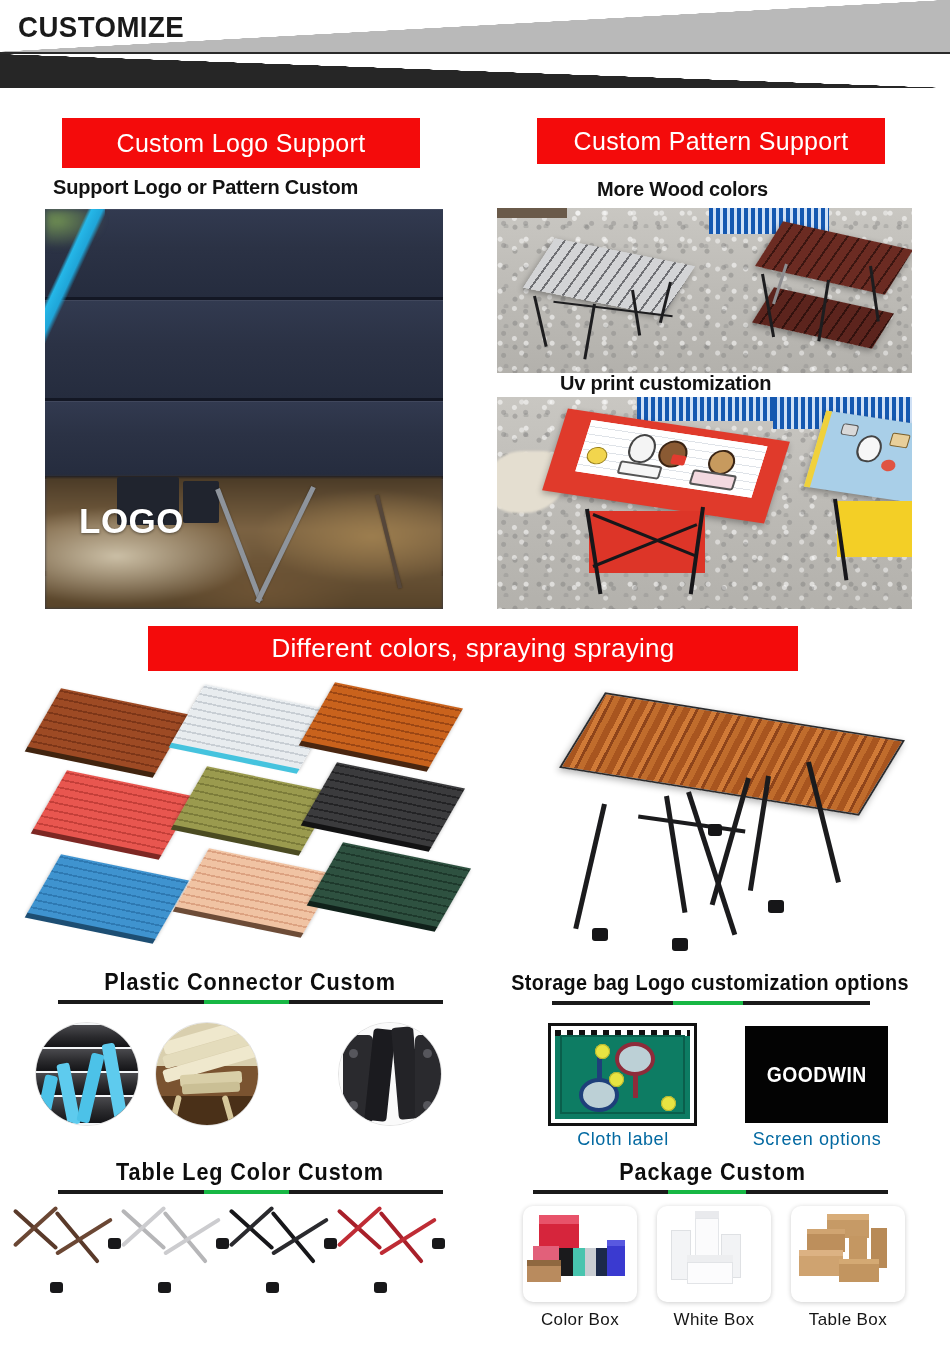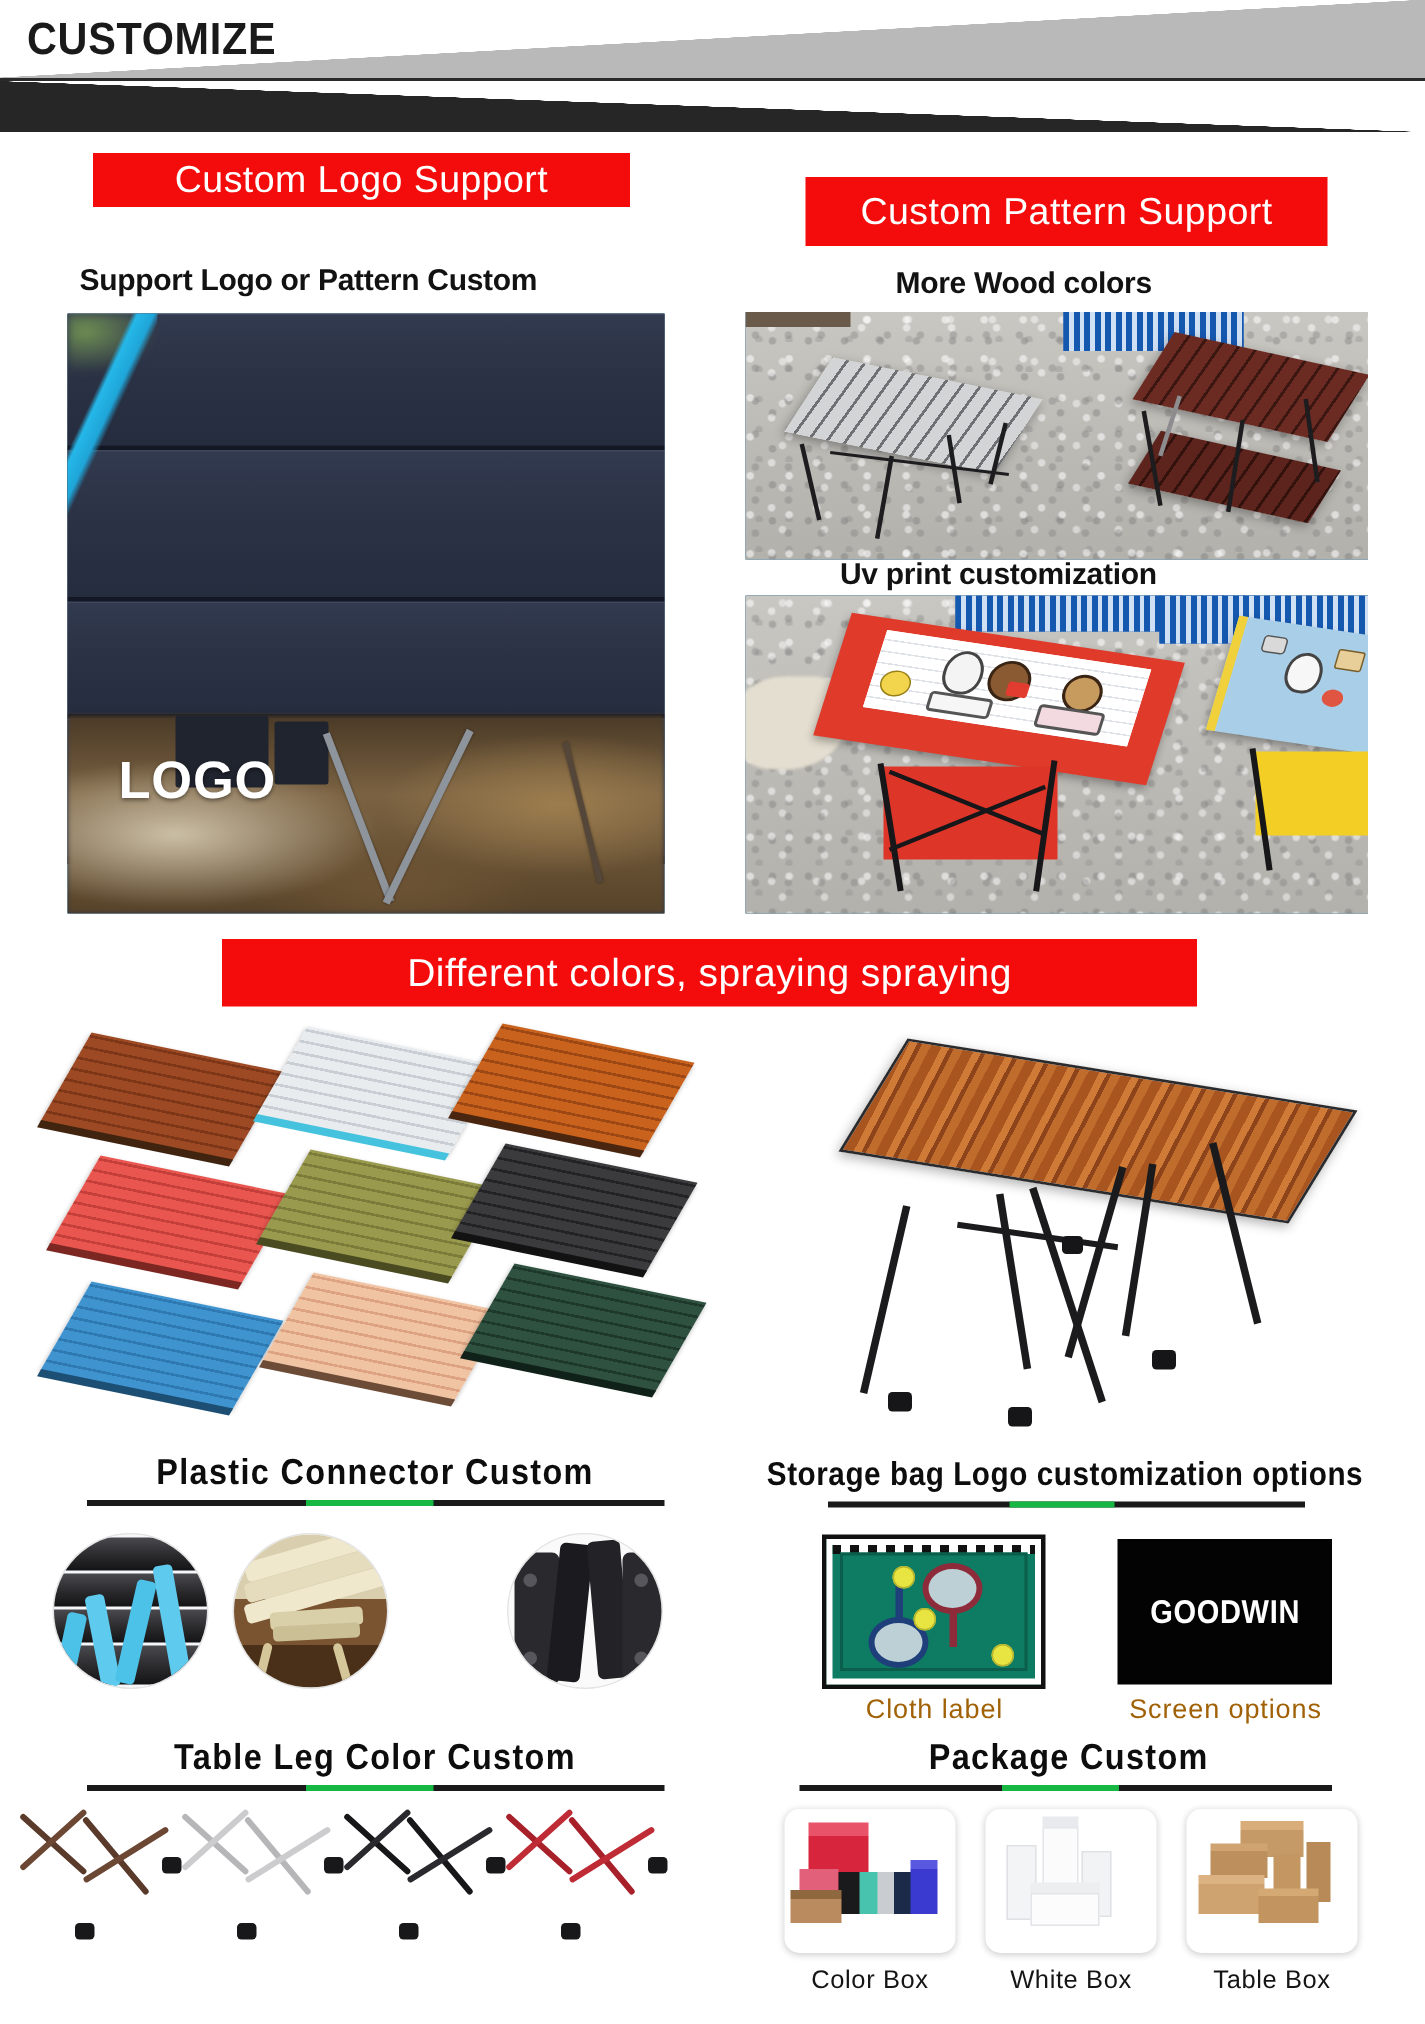--- a/index.html
+++ b/index.html
@@ -35,21 +35,21 @@
 
   
   .red-badge {
     position: absolute;
     background: #f40b0b;
     color: #ffffff;
     display: flex; align-items: center; justify-content: center;
     font-weight: 400;
     letter-spacing: 0.3px;
   }
-  #badge-logo  { left: 62px;  top: 102px; width: 358px; height: 36px; font-size: 25px; }
+  #badge-logo  { left: 62px;  top: 118px; width: 358px; height: 50px; font-size: 25px; }
   #badge-patt  { left: 537px; top: 118px; width: 348px; height: 46px; font-size: 25px; }
   #badge-colors{ left: 148px; top: 626px; width: 650px; height: 45px; font-size: 26px; }
 
   
   .sub-title {
     position: absolute; font-weight: 700; color: #121212;
     font-size: 20px; letter-spacing: -0.2px; white-space: nowrap;
   }
   #sub-logo { left: 53px;  top: 176px; }
   #sub-wood { left: 597px; top: 178px; }
@@ -250,21 +250,21 @@
   #screen-print {
     position: absolute; left: 745px; top: 1026px; width: 143px; height: 97px;
     background: #030303; display: flex; align-items: center; justify-content: center;
   }
   #screen-print span {
     color: #fff; font-size: 22px; font-weight: 700;
     font-family: "Liberation Sans Narrow", "Liberation Sans", sans-serif;
     letter-spacing: 0.5px; transform: scaleX(0.88);
   }
   .cap-under {
-    position: absolute; font-size: 18px; color: #a16207; text-align: center;
+    position: absolute; font-size: 18px; color: #0369a1; text-align: center;
     letter-spacing: 0.6px;
   }
   #cap-cloth  { left: 528px; top: 1129px; width: 190px; }
   #cap-screen { left: 722px; top: 1129px; width: 190px; }
 
   
   #leg-row { position: absolute; left: 12px; top: 1204px; width: 440px; height: 105px; }
   .legset { position: absolute; width: 104px; height: 100px; }
   .legbar { position: absolute; height: 4px; border-radius: 2px; transform-origin: left center; }
   .legfoot { position: absolute; width: 13px; height: 11px; background: #18181a; border-radius: 3px; }

